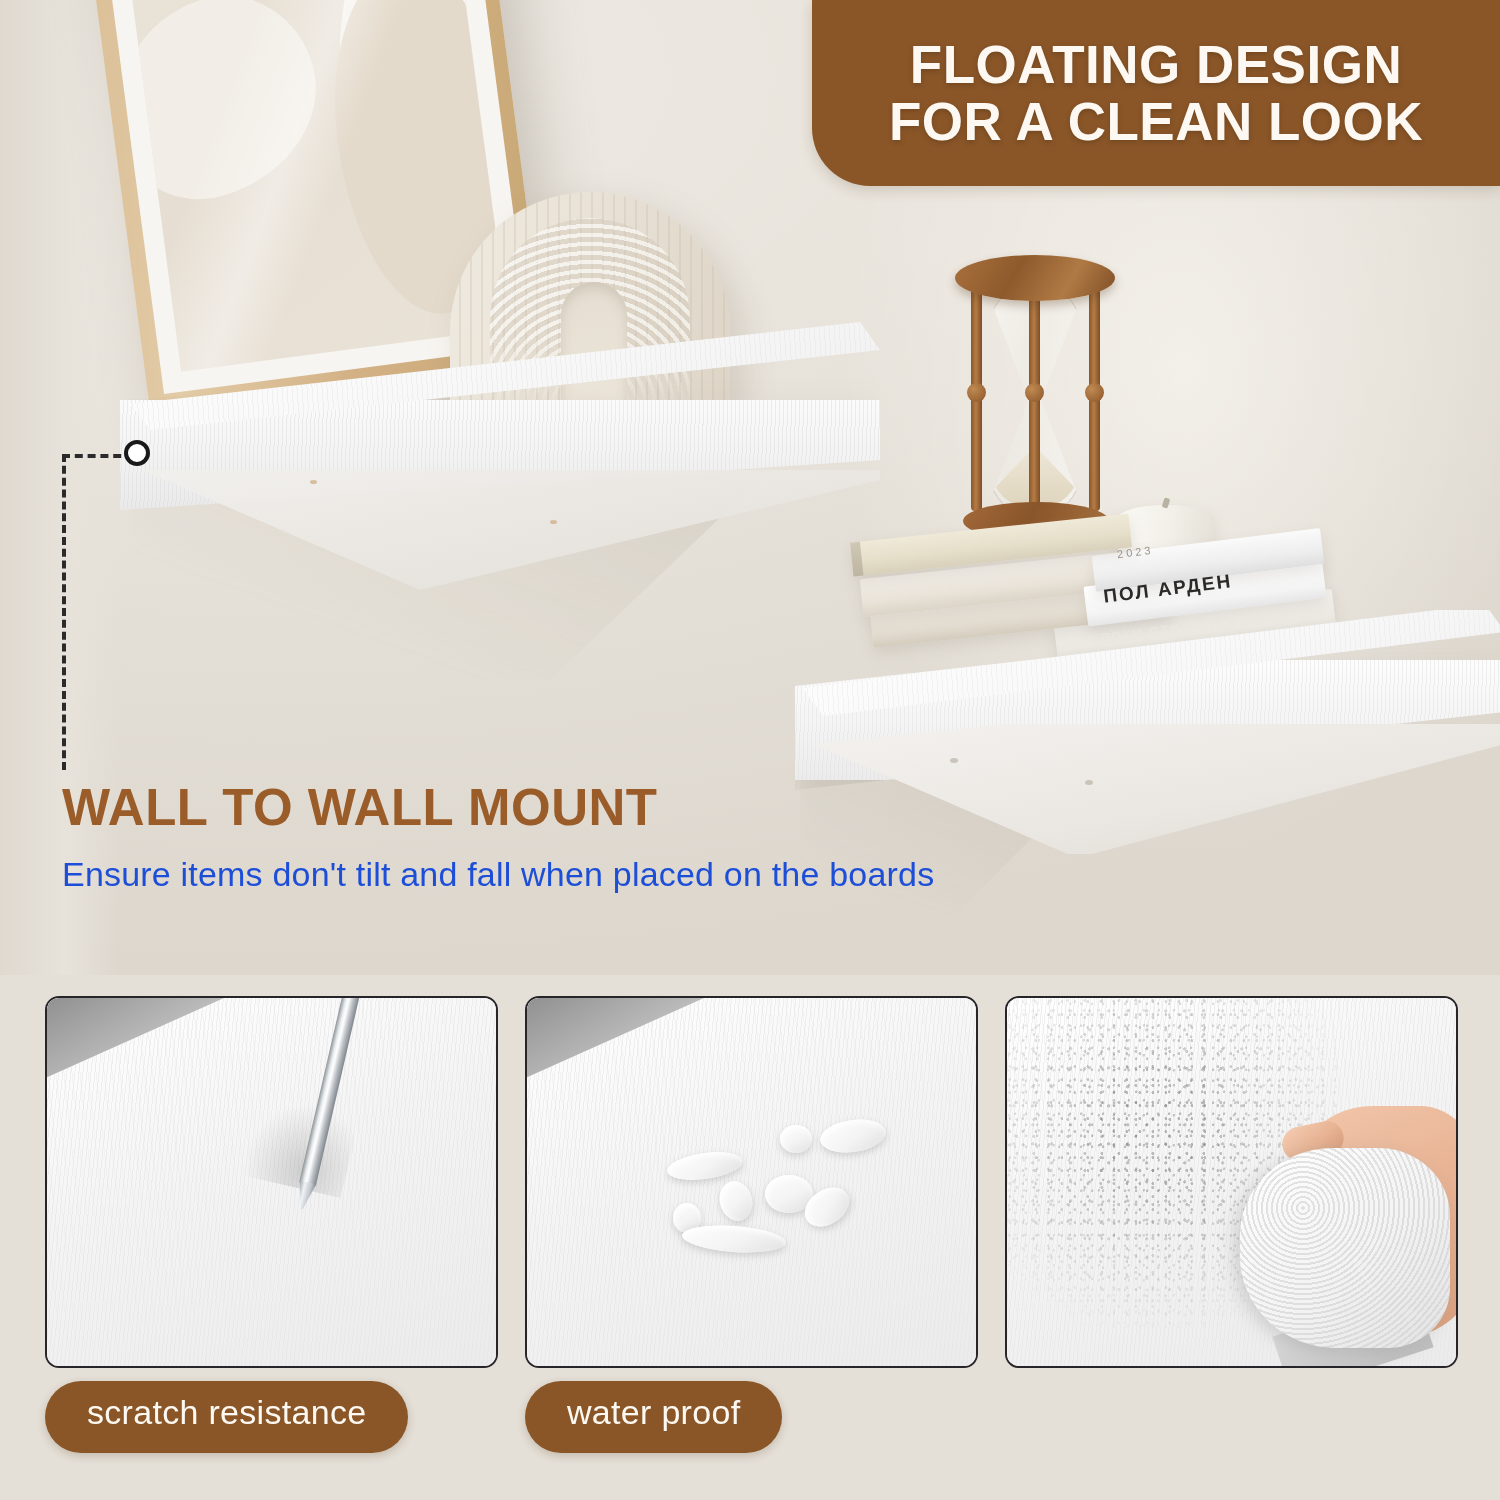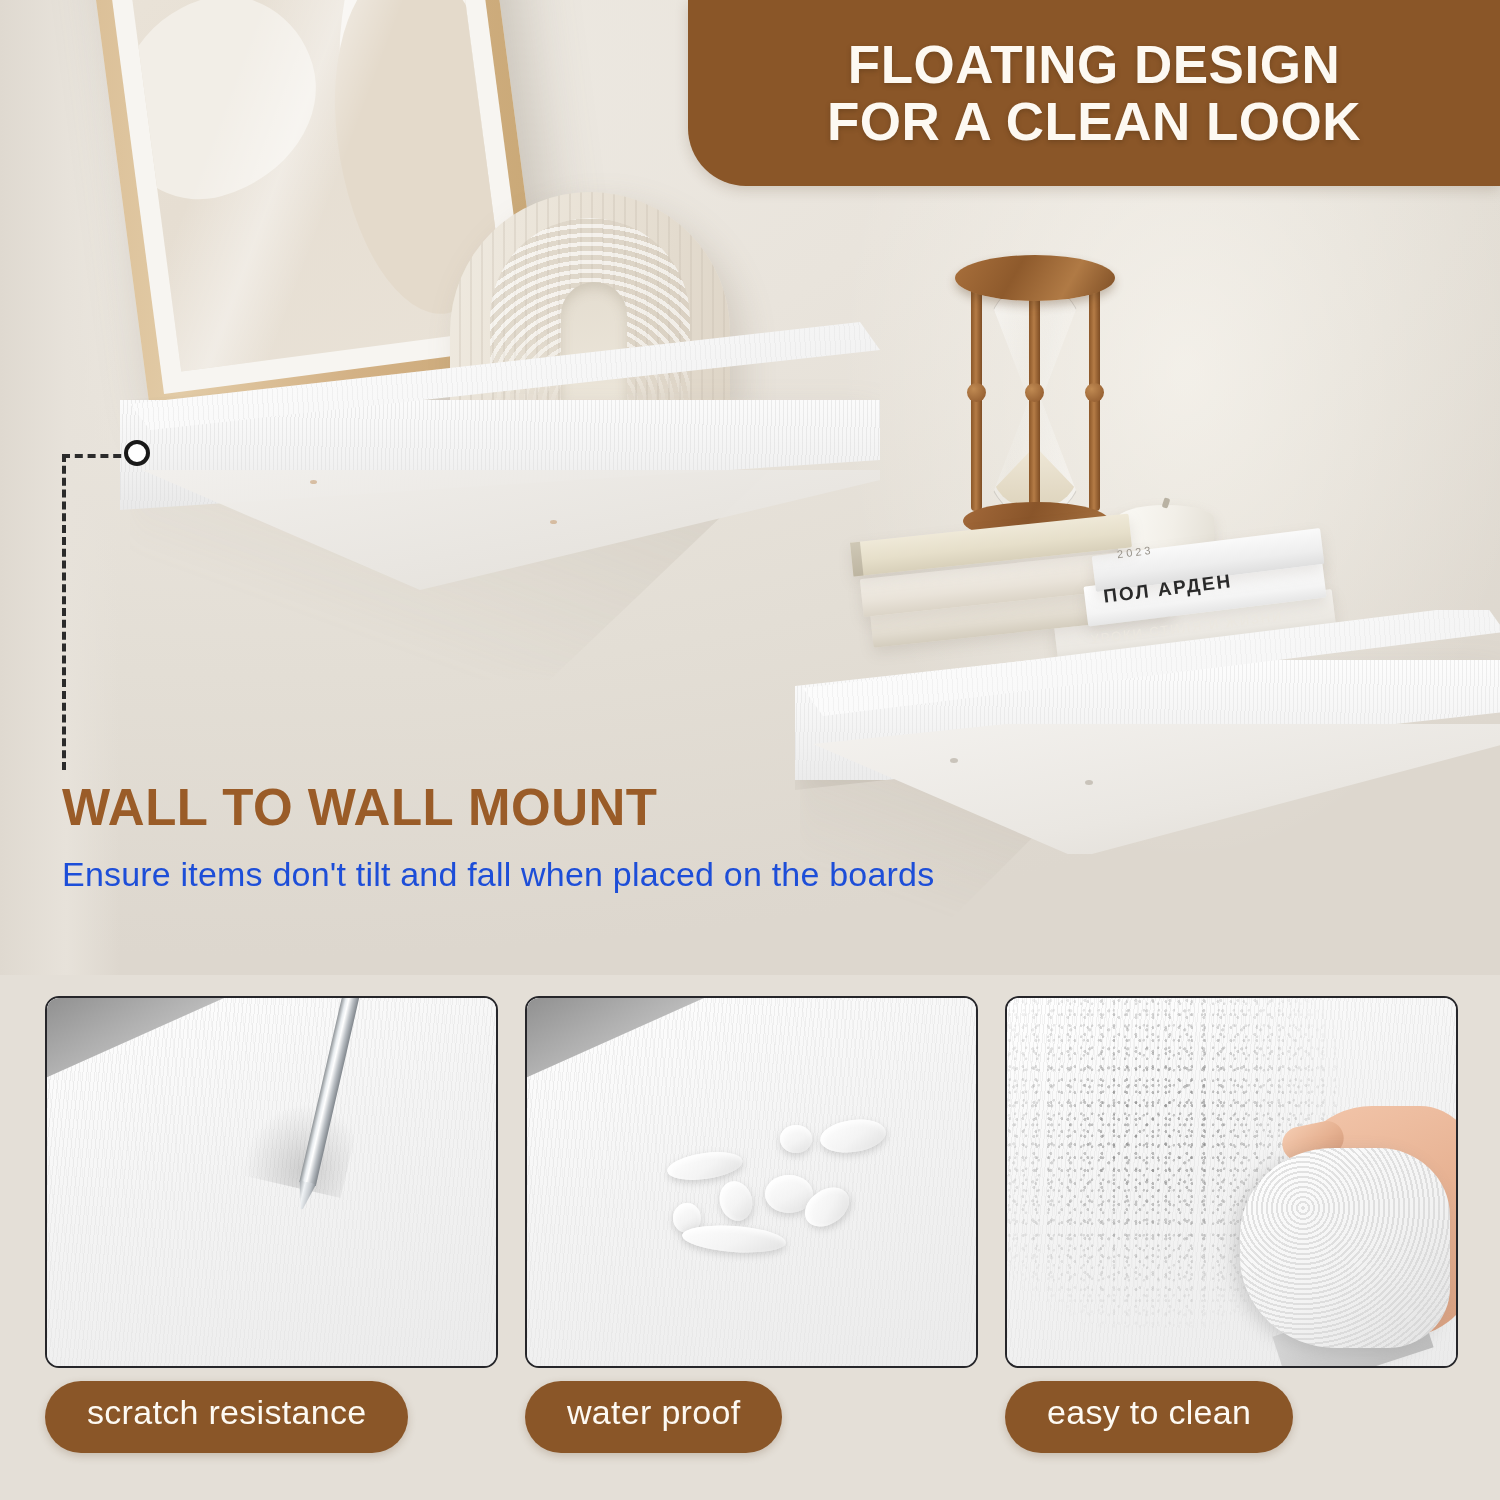--- a/index.html
+++ b/index.html
@@ -290,21 +290,21 @@
     position:absolute; left:0; top:14px; width:72px; height:0;
     border-top:4px dashed #2b2b2b;
   }
   .callout .dot{
     position:absolute; left:62px; top:0; width:26px; height:26px;
     border-radius:50%; background:#ffffff; border:4px solid #191919;
   }
 
   
   .banner{
-    position:absolute; right:0; top:0; width:812px; height:186px;
+    position:absolute; right:0; top:0; width:688px; height:186px;
     background:#8a5628;
     border-radius:0 0 0 58px;
     display:flex; align-items:center; justify-content:center;
     box-shadow:0 4px 14px rgba(80,50,20,.18);
   }
   .banner-text{
     color:#fdf9f2; text-align:center;
     font-size:53px; font-weight:700; line-height:1.08;
     letter-spacing:.5px;
     text-shadow:0 2px 5px rgba(70,42,16,.35);
@@ -543,16 +543,13 @@
   </div>
 </div>
 
 <div class="pills">
   <div class="pill-slot">
     <div class="pill">scratch resistance</div>
   </div>
   <div class="pill-slot">
     <div class="pill">water proof</div>
   </div>
-  <div class="pill-slot">
-    <div class="pill">easy to clean</div>
-  </div>
 </div>
 
 </body></html>

